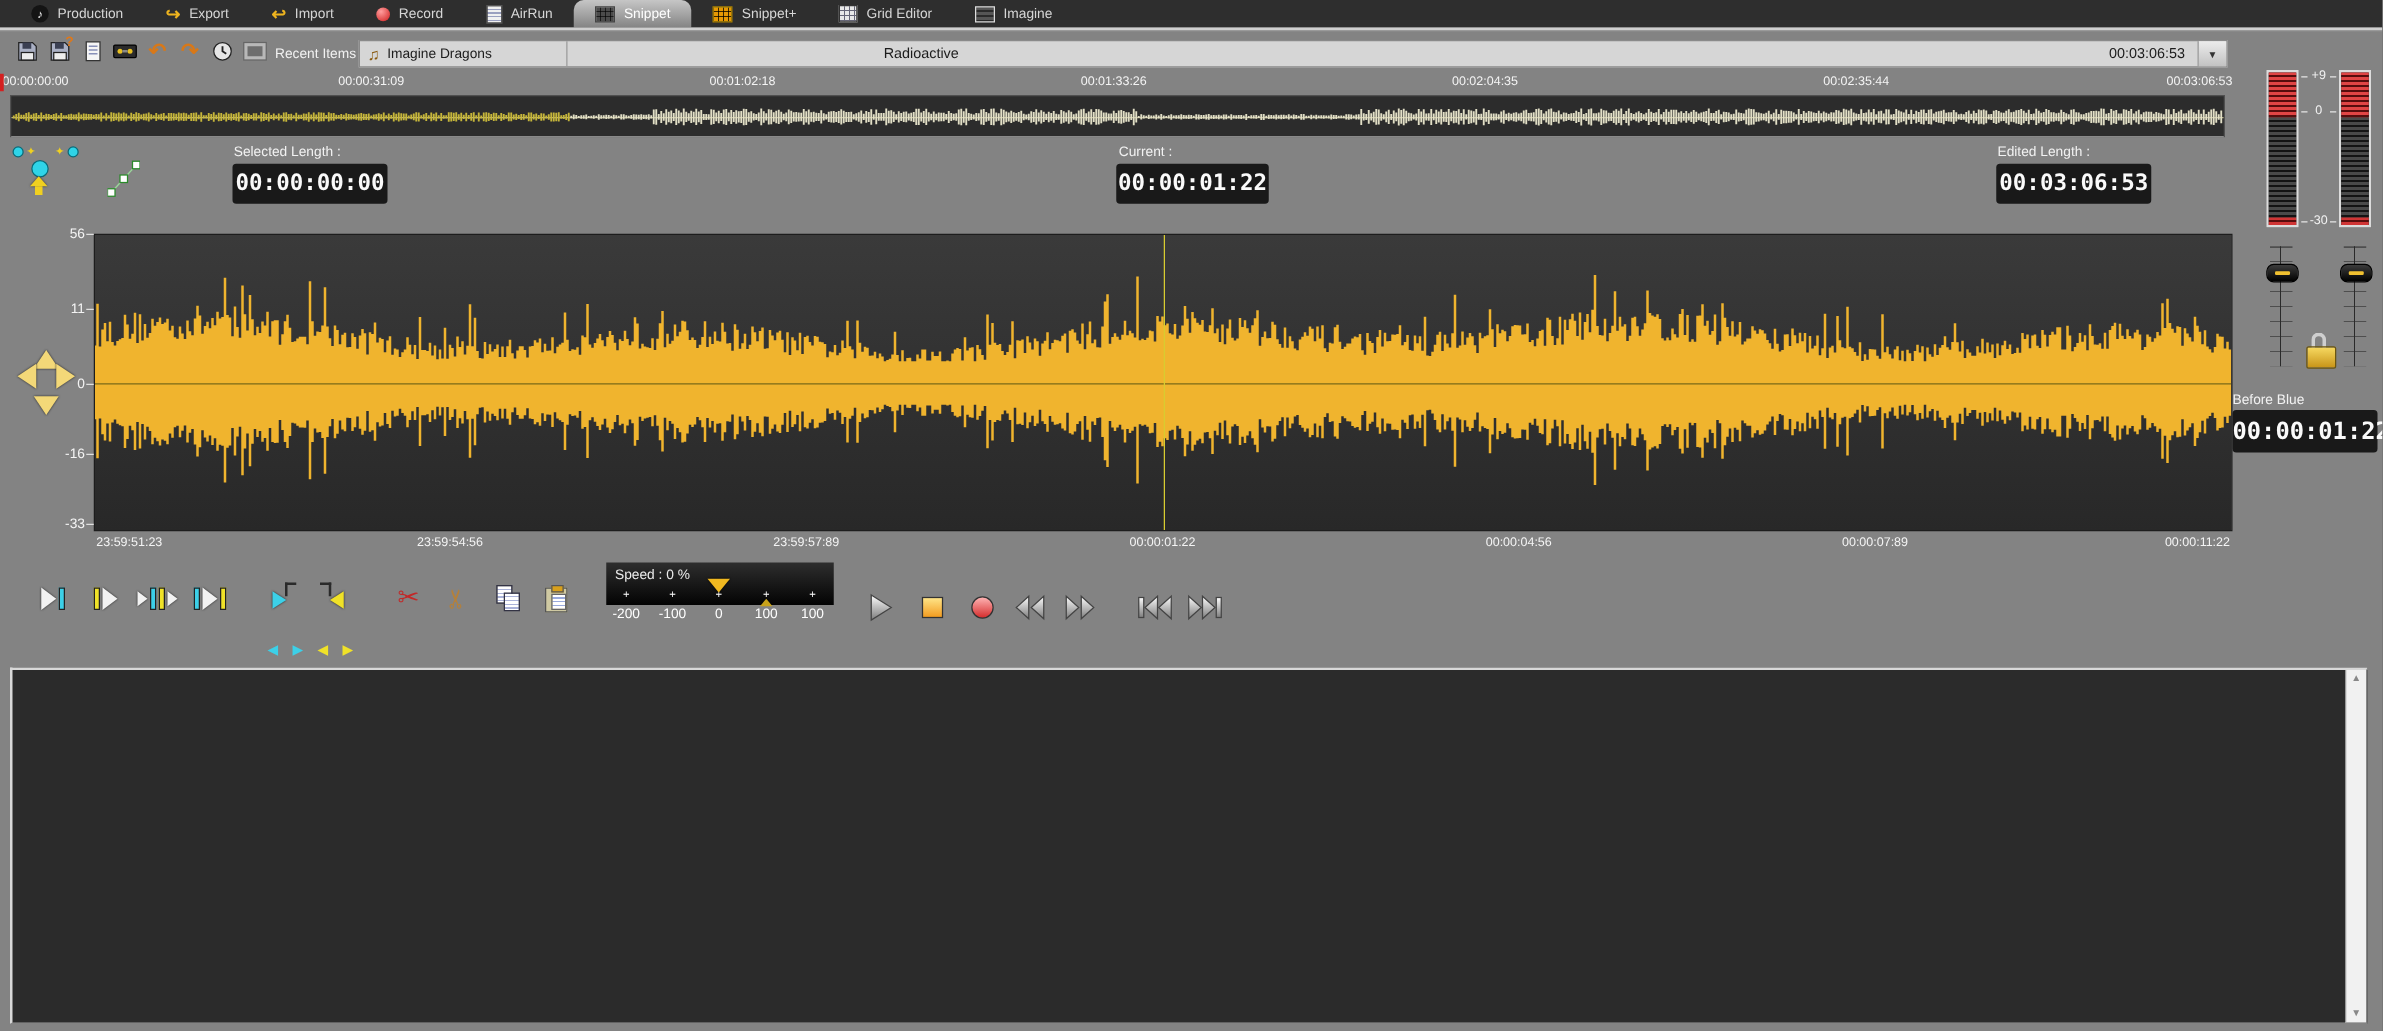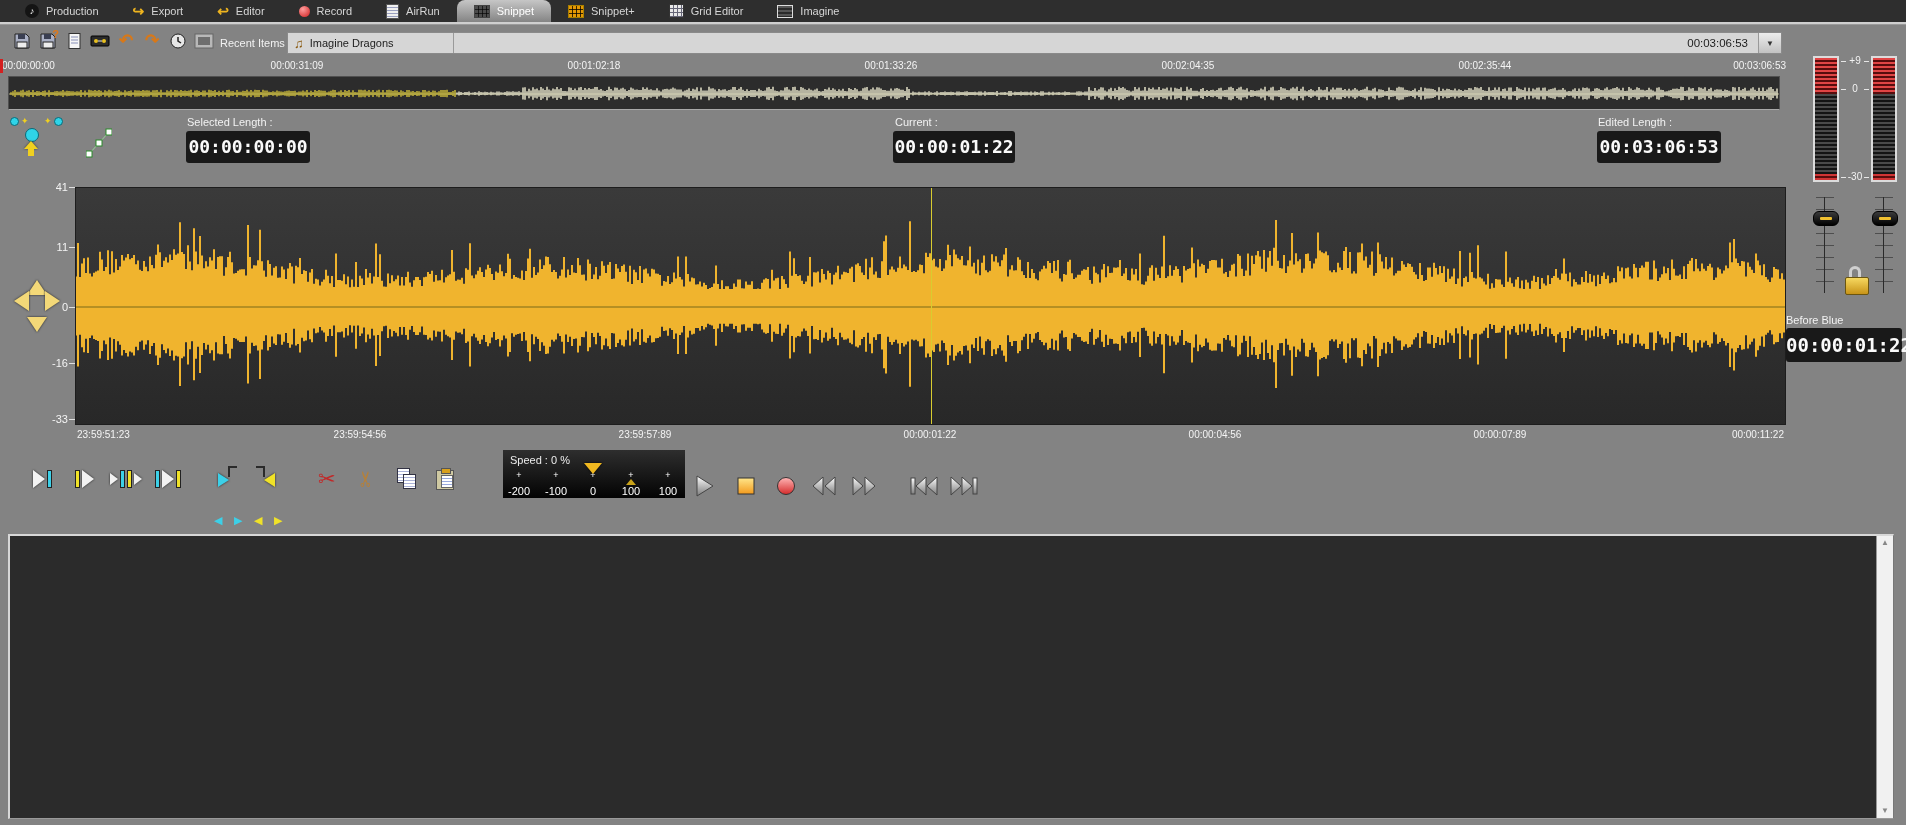--- a/index.html
+++ b/index.html
@@ -93,21 +93,21 @@
   .copyic{position:relative;width:20px;height:22px;}
   .copyic .pg{position:absolute;width:11px;height:13px;border:1px solid #334;background:repeating-linear-gradient(180deg,#fff 0 2px,#aab2d8 2px 3px);}
   .pasteic{position:relative;width:19px;height:22px;}
   .pasteic .board{position:absolute;left:0;top:2px;width:16px;height:18px;background:#cfc9a2;border:1px solid #555;}
   .pasteic .clip{position:absolute;left:5px;top:0;width:8px;height:4px;background:#d8a01c;border:1px solid #555;}
   .pasteic .sheet{position:absolute;left:5px;top:7px;width:10px;height:11px;border:1px solid #666;background:repeating-linear-gradient(180deg,#fff 0 2px,#9ad 2px 3px);}
   .nudge{position:absolute;font-size:11px;line-height:11px;}
   .nc{color:#3cd0e8;} .ny{color:#f0e228;}
 
   
-  .speed{position:absolute;left:503px;top:450px;width:182px;height:48px;background:linear-gradient(180deg,#2e2e2e,#030303);}
+  .speed{position:absolute;left:485px;top:450px;width:182px;height:34px;background:linear-gradient(180deg,#2e2e2e,#030303);}
   .speed .slabel{position:absolute;left:7px;top:4px;font-size:11px;color:#ececec;}
   .speed .ptick{position:absolute;top:20px;font-size:9px;color:#fff;transform:translateX(-50%);}
   .speed .snum{position:absolute;top:35px;font-size:11px;color:#fff;transform:translateX(-50%);}
   .speed .bigtri{position:absolute;top:13px;width:0;height:0;border-left:9px solid transparent;border-right:9px solid transparent;border-top:11px solid #f0b820;filter:drop-shadow(0 0 1px #000);}
   .speed .smalltri{position:absolute;top:29px;width:0;height:0;border-left:5px solid transparent;border-right:5px solid transparent;border-bottom:6px solid #c8a21a;}
 
   
   .transport-btn{position:absolute;top:472px;width:32px;height:28px;display:flex;align-items:center;justify-content:center;}
 
   
@@ -158,21 +158,21 @@
     <div class="tab">
       <span class="tnote">♪</span>
       <span>Production</span>
     </div>
     <div class="tab">
       <span class="tglyph yellow-g">↪</span>
       <span>Export</span>
     </div>
     <div class="tab">
       <span class="tglyph yellow-g">↩</span>
-      <span>Editor</span>
+      <span>Import</span>
     </div>
     <div class="tab">
       <span class="red-dot"></span>
       <span>Record</span>
     </div>
     <div class="tab">
       <span class="mini-doc"></span>
       <span>AirRun</span>
     </div>
     <div class="tab active">
@@ -243,20 +243,23 @@
           <rect x="4" y="4" width="12" height="8" fill="#6e6e6e"></rect>
         </svg>
     </div>
   </div>
   <span class="recent-label">Recent Items :</span>
 
   <div class="trackbar">
     <div class="artist-box">
       <span class="note">♫</span>
       <span>Imagine Dragons</span>
+    </div>
+    <div class="title-box">
+      <span>Radioactive</span>
     </div>
     <div class="time-box">
       <span>00:03:06:53</span>
     </div>
     <div class="dropdown-btn">
       <span>▼</span>
     </div>
   </div>
 
   <div class="ruler">
@@ -310,21 +313,21 @@
   <div class="lcd" style="left:1597px;top:131px;width:124px">00:03:06:53</div>
 
   <div class="wavepanel">
     <svg id="wave-main" width="1709" height="236">
       <path class="wave-path" d="M0 88.4V147.4M2 55.0V178.5M4 89.1V146.8M6 75.6V159.3M8 70.3V164.3M10 84.9V150.7M12 69.4V165.1M14 85.6V150.0M16 88.4V147.5M18 84.7V150.9M20 83.4V152.1M22 82.4V153.0M24 63.8V170.4M26 71.6V163.1M28 82.9V152.6M30 79.0V156.2M32 62.2V171.9M34 86.3V149.5M36 63.3V170.8M38 84.4V151.1M40 71.1V163.5M42 82.1V153.3M44 78.4V156.8M46 66.9V167.4M48 72.6V162.1M50 69.6V164.9M52 65.9V168.4M54 71.2V163.5M56 70.0V164.6M58 67.0V167.4M60 76.3V158.7M62 72.6V162.2M64 81.7V153.7M66 82.9V152.6M68 73.1V161.7M70 78.7V156.5M72 83.2V152.3M74 68.4V166.0M76 77.0V158.1M78 80.2V155.1M80 66.7V167.6M82 56.5V177.1M84 64.3V169.8M86 79.0V156.2M88 72.8V162.0M90 69.3V165.2M92 74.5V160.4M94 66.4V167.9M96 72.1V162.6M98 61.3V172.6M100 66.7V167.7M102 65.6V168.6M104 34.2V197.9M106 63.9V170.2M108 65.9V168.4M110 81.0V154.3M112 57.2V176.4M114 73.6V161.2M116 82.2V153.3M118 40.3V192.2M120 63.4V170.7M122 76.3V158.7M124 48.0V185.0M126 67.4V167.0M128 80.2V155.1M130 73.3V161.5M132 78.4V156.8M134 69.2V165.3M136 72.4V162.3M138 61.3V172.6M140 81.1V154.3M142 68.9V165.6M144 68.2V166.3M146 68.2V166.2M148 87.8V148.0M150 79.3V155.9M152 68.9V165.6M154 63.7V170.4M156 74.2V160.7M158 85.6V150.1M160 84.9V150.7M162 82.8V152.6M164 81.4V153.9M166 81.3V154.0M168 81.3V154.1M170 87.4V148.4M172 36.9V195.4M174 69.0V165.5M176 80.5V154.8M178 77.2V157.9M180 77.6V157.5M182 72.3V162.4M184 41.7V190.9M186 73.2V161.6M188 82.5V152.9M190 88.7V147.2M192 72.3V162.5M194 76.0V158.9M196 87.4V148.4M198 79.8V155.5M200 78.2V157.0M202 89.8V146.2M204 89.6V146.4M206 78.5V156.7M208 81.6V153.8M210 90.9V145.1M212 80.4V154.9M214 75.1V159.8M216 78.6V156.6M218 95.5V140.8M220 77.8V157.4M222 79.2V156.1M224 70.0V164.6M226 85.9V149.8M228 82.2V153.2M230 83.1V152.4M232 93.8V142.4M234 84.4V151.2M236 81.0V154.3M238 95.8V140.6M240 90.8V145.2M242 91.6V144.5M244 97.6V138.9M246 93.8V142.4M248 91.5V144.6M250 81.7V153.7M252 87.8V148.0M254 95.3V141.0M256 88.0V147.9M258 99.1V137.5M260 65.6V168.7M262 91.9V144.2M264 91.9V144.2M266 92.7V143.4M268 86.2V149.5M270 96.3V140.1M272 88.4V147.4M274 99.3V137.3M276 91.6V144.4M278 98.8V137.8M280 74.1V160.7M282 99.0V137.6M284 87.8V148.0M286 90.4V145.6M288 97.1V139.4M290 81.1V154.3M292 89.5V146.5M294 84.9V150.8M296 95.6V140.8M298 88.5V147.4M300 55.4V178.1M302 88.9V147.0M304 66.2V168.1M306 92.8V143.3M308 98.4V138.2M310 98.8V137.8M312 85.6V150.0M314 95.2V141.2M316 87.3V148.5M318 93.2V143.0M320 91.2V144.8M322 87.6V148.2M324 97.6V138.9M326 89.1V146.8M328 97.6V138.9M330 88.9V147.0M332 83.7V151.8M334 94.5V141.8M336 98.7V137.9M338 92.3V143.9M340 88.9V147.0M342 88.9V147.0M344 91.9V144.2M346 98.0V138.5M348 89.2V146.7M350 88.8V147.1M352 84.1V151.4M354 85.9V149.8M356 82.8V152.6M358 93.8V142.5M360 86.9V148.8M362 92.6V143.5M364 92.3V143.8M366 81.8V153.6M368 94.6V141.7M370 89.3V146.7M372 87.6V148.2M374 86.2V149.5M376 62.0V172.0M378 83.8V151.8M380 92.8V143.4M382 91.4V144.7M384 91.7V144.4M386 89.7V146.2M388 95.7V140.7M390 80.3V155.0M392 81.8V153.6M394 55.2V178.4M396 87.6V148.2M398 90.2V145.8M400 86.4V149.4M402 82.7V152.8M404 79.2V156.0M406 84.1V151.5M408 88.9V147.0M410 81.5V153.9M412 76.7V158.3M414 80.0V155.3M416 86.1V149.6M418 92.1V144.0M420 83.4V152.1M422 84.7V150.9M424 76.6V158.5M426 83.2V152.3M428 88.2V147.6M430 85.1V150.5M432 65.7V168.6M434 70.8V163.9M436 90.7V145.3M438 87.0V148.7M440 89.1V146.8M442 89.8V146.1M444 90.4V145.6M446 82.5V153.0M448 92.0V144.1M450 82.9V152.6M452 70.5V164.1M454 60.7V173.2M456 89.7V146.2M458 79.0V156.2M460 87.0V148.8M462 84.5V151.0M464 71.6V163.1M466 81.0V154.3M468 77.3V157.8M470 68.5V166.0M472 69.1V165.4M474 76.2V158.8M476 83.9V151.7M478 81.9V153.5M480 84.0V151.5M482 90.4V145.6M484 87.7V148.1M486 81.6V153.7M488 69.0V165.5M490 89.5V146.4M492 81.4V153.9M494 87.1V148.7M496 77.1V158.0M498 84.6V151.0M500 85.1V150.6M502 70.1V164.5M504 77.3V157.8M506 86.7V149.0M508 86.4V149.3M510 92.5V143.6M512 71.4V163.3M514 75.7V159.3M516 91.0V145.1M518 86.6V149.1M520 78.9V156.3M522 91.2V144.8M524 87.8V148.0M526 73.2V161.6M528 77.8V157.3M530 85.0V150.6M532 76.8V158.2M534 73.9V161.0M536 90.9V145.1M538 90.6V145.4M540 76.0V159.0M542 80.4V154.9M544 84.1V151.5M546 77.9V157.2M548 76.6V158.4M550 83.7V151.8M552 93.8V142.4M554 77.7V157.5M556 95.9V140.5M558 81.8V153.6M560 84.3V151.3M562 92.1V144.0M564 78.1V157.0M566 95.1V141.2M568 81.6V153.8M570 80.5V154.8M572 85.6V150.1M574 88.4V147.4M576 80.8V154.5M578 81.4V154.0M580 85.4V150.2M582 85.8V149.9M584 87.1V148.7M586 97.8V138.8M588 93.1V143.0M590 93.8V142.4M592 88.0V147.8M594 96.1V140.3M596 94.2V142.1M598 84.4V151.1M600 90.4V145.6M602 68.5V165.9M604 89.0V146.9M606 91.6V144.5M608 98.5V138.1M610 68.4V166.1M612 86.1V149.6M614 93.4V142.8M616 89.4V146.5M618 90.2V145.8M620 96.5V139.9M622 96.3V140.1M624 93.4V142.8M626 98.6V138.0M628 94.7V141.6M630 97.1V139.3M632 101.0V135.7M634 99.9V136.8M636 99.0V137.6M638 95.5V140.9M640 77.4V157.7M642 96.0V140.4M644 101.0V135.7M646 92.2V144.0M648 101.0V135.7M650 98.3V138.2M652 98.2V138.4M654 101.0V135.8M656 101.0V135.7M658 95.5V140.9M660 98.7V137.9M662 91.6V144.5M664 91.6V144.5M666 100.3V136.4M668 100.4V136.3M670 93.4V142.8M672 96.7V139.8M674 96.7V139.7M676 93.2V143.0M678 101.0V135.7M680 101.0V135.7M682 100.4V136.3M684 101.0V135.7M686 94.7V141.6M688 91.5V144.6M690 90.3V145.7M692 91.1V145.0M694 100.4V136.3M696 81.7V153.7M698 92.4V143.7M700 90.2V145.8M702 89.8V146.1M704 101.0V135.7M706 88.0V147.8M708 91.3V144.7M710 95.9V140.5M712 99.8V136.8M714 63.5V170.6M716 87.8V148.0M718 70.3V164.3M720 86.1V149.6M722 87.9V147.9M724 87.2V148.6M726 92.7V143.4M728 96.0V140.4M730 93.5V142.7M732 87.8V148.0M734 69.0V165.5M736 98.5V138.1M738 84.2V151.3M740 84.6V151.0M742 83.6V151.9M744 94.4V141.9M746 80.9V154.5M748 86.0V149.7M750 91.5V144.5M752 82.8V152.7M754 84.9V150.7M756 96.6V139.8M758 86.8V148.9M760 84.5V151.1M762 77.8V157.3M764 91.3V144.8M766 86.4V149.3M768 83.8V151.8M770 84.2V151.4M772 85.0V150.6M774 80.5V154.8M776 78.8V156.3M778 94.1V142.2M780 76.5V158.5M782 75.3V159.6M784 77.9V157.2M786 84.4V151.1M788 86.9V148.9M790 70.8V163.8M792 91.3V144.7M794 79.4V155.8M796 69.2V165.3M798 86.5V149.2M800 83.6V151.9M802 89.7V146.3M804 89.9V146.0M806 73.2V161.6M808 53.2V180.2M810 47.4V185.6M812 87.0V148.8M814 81.5V153.9M816 78.5V156.7M818 81.4V154.0M820 83.7V151.8M822 79.7V155.6M824 68.5V166.0M826 80.2V155.1M828 76.6V158.4M830 78.6V156.6M832 82.0V153.4M834 33.2V198.8M836 84.1V151.4M838 82.9V152.6M840 83.9V151.7M842 82.2V153.3M844 76.4V158.6M846 76.9V158.2M848 85.2V150.4M850 64.7V169.5M852 69.1V165.4M854 65.2V169.0M856 72.2V162.5M858 70.7V163.9M860 78.5V156.6M862 79.5V155.8M864 71.1V163.6M866 83.0V152.5M868 80.4V154.9M870 72.3V162.4M872 56.7V177.0M874 66.9V167.5M876 78.2V156.9M878 61.5V172.5M880 66.6V167.7M882 70.2V164.4M884 71.8V162.9M886 67.9V166.5M888 77.2V157.9M890 77.5V157.6M892 72.2V162.5M894 58.5V175.2M896 78.6V156.6M898 74.8V160.1M900 85.6V150.1M902 71.6V163.1M904 87.3V148.4M906 74.7V160.2M908 67.6V166.8M910 82.2V153.2M912 84.3V151.3M914 82.7V152.7M916 66.3V168.0M918 73.6V161.3M920 68.2V166.3M922 74.6V160.3M924 78.2V157.0M926 72.2V162.6M928 66.6V167.7M930 60.1V173.8M932 88.6V147.3M934 81.5V153.9M936 77.2V157.9M938 82.6V152.9M940 82.3V153.1M942 69.3V165.2M944 71.8V162.9M946 83.3V152.2M948 87.1V148.7M950 90.1V145.8M952 74.0V160.9M954 90.1V145.9M956 80.9V154.5M958 84.9V150.8M960 90.8V145.2M962 92.2V143.9M964 83.6V151.9M966 81.3V154.1M968 77.8V157.3M970 80.5V154.8M972 73.1V161.7M974 75.0V159.9M976 84.9V150.7M978 73.1V161.7M980 82.8V152.6M982 72.1V162.6M984 90.5V145.5M986 93.6V142.6M988 86.1V149.6M990 86.7V149.0M992 73.7V161.2M994 71.7V163.0M996 85.3V150.4M998 91.1V144.9M1000 89.4V146.6M1002 86.7V149.0M1004 86.7V149.1M1006 82.7V152.7M1008 81.2V154.1M1010 81.8V153.6M1012 79.1V156.1M1014 92.1V144.0M1016 95.7V140.7M1018 78.4V156.7M1020 84.7V150.9M1022 86.3V149.4M1024 94.4V141.9M1026 81.6V153.8M1028 76.0V159.0M1030 89.2V146.7M1032 78.2V156.9M1034 84.9V150.7M1036 84.7V150.9M1038 79.5V155.8M1040 79.8V155.5M1042 79.2V156.0M1044 72.1V162.6M1046 88.1V147.7M1048 85.5V150.2M1050 80.0V155.2M1052 91.9V144.2M1054 92.6V143.5M1056 80.4V154.9M1058 86.6V149.1M1060 81.0V154.3M1062 92.5V143.7M1064 65.4V168.9M1066 96.3V140.1M1068 96.7V139.8M1070 93.4V142.8M1072 87.8V148.0M1074 79.8V155.5M1076 77.3V157.8M1078 92.8V143.4M1080 79.7V155.6M1082 86.8V148.9M1084 89.9V146.0M1086 78.6V156.6M1088 47.7V185.3M1090 90.1V145.9M1092 88.3V147.6M1094 77.2V157.8M1096 87.7V148.2M1098 82.0V153.4M1100 78.3V156.8M1102 81.0V154.4M1104 88.1V147.8M1106 94.4V141.9M1108 78.1V157.1M1110 82.6V152.9M1112 80.9V154.4M1114 80.2V155.1M1116 59.4V174.5M1118 75.3V159.6M1120 89.5V146.4M1122 71.4V163.3M1124 78.5V156.7M1126 75.7V159.2M1128 77.0V158.1M1130 85.0V150.6M1132 80.7V154.6M1134 73.0V161.8M1136 71.9V162.8M1138 72.1V162.6M1140 72.3V162.4M1142 79.6V155.6M1144 79.4V155.8M1146 70.8V163.8M1148 85.6V150.1M1150 83.9V151.7M1152 88.9V146.9M1154 82.8V152.6M1156 76.8V158.3M1158 75.7V159.3M1160 88.6V147.3M1162 66.1V168.2M1164 67.8V166.6M1166 80.7V154.7M1168 88.0V147.8M1170 82.5V153.0M1172 65.4V168.9M1174 87.6V148.2M1176 67.7V166.7M1178 75.9V159.1M1180 67.3V167.1M1182 62.9V171.1M1184 68.6V165.9M1186 80.8V154.5M1188 62.0V172.0M1190 83.7V151.8M1192 69.5V165.0M1194 63.1V171.0M1196 77.8V157.3M1198 59.7V174.2M1200 32.0V199.9M1202 72.8V161.9M1204 80.0V155.3M1206 80.4V154.9M1208 66.9V167.5M1210 84.9V150.7M1212 78.3V156.8M1214 72.5V162.2M1216 45.0V187.8M1218 76.6V158.5M1220 65.3V169.0M1222 73.2V161.6M1224 71.3V163.4M1226 84.8V150.8M1228 80.5V154.8M1230 66.1V168.2M1232 65.4V168.8M1234 72.9V161.9M1236 80.5V154.8M1238 75.6V159.4M1240 70.5V164.1M1242 44.4V188.3M1244 62.4V171.6M1246 64.3V169.9M1248 65.3V168.9M1250 63.4V170.7M1252 67.2V167.2M1254 82.6V152.8M1256 84.3V151.3M1258 81.9V153.5M1260 84.2V151.4M1262 74.8V160.1M1264 79.4V155.9M1266 81.9V153.5M1268 63.1V171.0M1270 59.1V174.7M1272 79.9V155.4M1274 64.0V170.2M1276 85.4V150.2M1278 83.3V152.2M1280 85.4V150.3M1282 64.6V169.6M1284 64.3V169.9M1286 55.4V178.2M1288 72.6V162.1M1290 68.6V165.9M1292 79.7V155.5M1294 76.7V158.3M1296 63.5V170.6M1298 87.8V148.0M1300 85.0V150.6M1302 54.6V178.9M1304 66.2V168.1M1306 73.5V161.3M1308 80.6V154.7M1310 68.9V165.6M1312 81.2V154.1M1314 79.5V155.7M1316 69.5V165.0M1318 87.5V148.3M1320 85.2V150.5M1322 82.8V152.6M1324 82.8V152.6M1326 72.9V161.9M1328 76.4V158.6M1330 79.0V156.2M1332 75.3V159.7M1334 76.1V158.9M1336 78.8V156.4M1338 83.9V151.6M1340 86.6V149.2M1342 90.9V145.2M1344 75.0V160.0M1346 86.9V148.8M1348 93.1V143.1M1350 92.0V144.1M1352 79.6V155.6M1354 79.4V155.8M1356 88.8V147.1M1358 74.8V160.1M1360 80.1V155.1M1362 86.6V149.1M1364 78.1V157.0M1366 85.0V150.6M1368 78.3V156.9M1370 94.0V142.2M1372 80.8V154.5M1374 90.8V145.3M1376 88.5V147.4M1378 80.4V154.9M1380 96.1V140.3M1382 90.6V145.5M1384 63.0V171.0M1386 98.4V138.2M1388 90.0V146.0M1390 88.5V147.4M1392 94.0V142.3M1394 64.8V169.4M1396 84.1V151.4M1398 89.8V146.1M1400 90.6V145.4M1402 57.3V176.4M1404 89.3V146.6M1406 90.5V145.5M1408 93.5V142.7M1410 96.6V139.8M1412 85.8V149.9M1414 100.8V135.9M1416 95.3V141.1M1418 99.8V136.9M1420 91.1V145.0M1422 91.4V144.7M1424 91.5V144.6M1426 96.5V139.9M1428 98.9V137.7M1430 63.4V170.7M1432 93.7V142.5M1434 89.4V146.6M1436 95.3V141.1M1438 98.7V137.9M1440 91.6V144.5M1442 89.0V146.9M1444 100.2V136.5M1446 92.6V143.6M1448 101.0V135.7M1450 91.7V144.4M1452 94.5V141.8M1454 100.8V135.9M1456 92.8V143.4M1458 87.7V148.1M1460 93.9V142.4M1462 89.0V146.9M1464 101.0V135.7M1466 90.0V146.0M1468 95.4V141.0M1470 97.4V139.1M1472 87.3V148.5M1474 95.9V140.5M1476 90.1V145.9M1478 87.9V147.9M1480 80.9V154.4M1482 89.8V146.2M1484 91.8V144.3M1486 85.5V150.1M1488 70.5V164.1M1490 85.8V149.9M1492 93.2V143.0M1494 84.5V151.1M1496 98.4V138.2M1498 91.3V144.7M1500 93.9V142.3M1502 96.5V139.9M1504 96.5V139.9M1506 89.0V146.9M1508 94.0V142.2M1510 82.9V152.5M1512 94.7V141.6M1514 85.9V149.8M1516 93.7V142.5M1518 87.5V148.3M1520 98.3V138.2M1522 86.8V149.0M1524 96.1V140.3M1526 88.1V147.8M1528 84.6V151.0M1530 91.1V144.9M1532 87.6V148.2M1534 95.2V141.1M1536 94.3V142.0M1538 90.1V145.9M1540 94.2V142.0M1542 78.3V156.9M1544 83.2V152.3M1546 79.6V155.6M1548 90.6V145.4M1550 80.3V155.0M1552 79.6V155.6M1554 88.6V147.3M1556 90.4V145.6M1558 76.0V159.0M1560 79.8V155.4M1562 89.2V146.7M1564 79.9V155.4M1566 77.4V157.7M1568 79.5V155.7M1570 73.7V161.1M1572 73.8V161.1M1574 91.5V144.6M1576 91.6V144.5M1578 72.5V162.2M1580 80.4V154.9M1582 93.0V143.2M1584 89.5V146.4M1586 86.3V149.4M1588 78.4V156.7M1590 85.3V150.4M1592 80.1V155.2M1594 92.1V144.0M1596 71.4V163.3M1598 80.7V154.6M1600 87.6V148.2M1602 87.8V148.0M1604 86.6V149.1M1606 90.9V145.1M1608 78.2V157.0M1610 90.9V145.1M1612 75.9V159.1M1614 72.8V162.0M1616 70.1V164.5M1618 83.2V152.3M1620 71.0V163.6M1622 80.6V154.7M1624 83.2V152.3M1626 75.4V159.6M1628 80.7V154.6M1630 82.8V152.7M1632 78.0V157.1M1634 75.7V159.3M1636 79.6V155.6M1638 91.9V144.2M1640 89.5V146.5M1642 79.6V155.7M1644 81.3V154.1M1646 85.4V150.3M1648 82.5V152.9M1650 77.6V157.5M1652 80.3V155.0M1654 54.6V178.9M1656 74.3V160.6M1658 50.9V182.4M1660 70.4V164.2M1662 74.9V160.1M1664 78.1V157.0M1666 73.0V161.8M1668 73.5V161.3M1670 88.5V147.3M1672 74.5V160.4M1674 78.8V156.4M1676 81.7V153.7M1678 85.1V150.6M1680 65.4V168.8M1682 72.5V162.3M1684 77.3V157.8M1686 87.3V148.5M1688 76.2V158.8M1690 89.1V146.8M1692 91.4V144.7M1694 94.0V142.2M1696 89.5V146.4M1698 78.9V156.3M1700 81.1V154.3M1702 81.4V153.9M1704 90.7V145.3M1706 85.3V150.3M1708 91.6V144.5" stroke-width="2" fill="none" stroke="#f0b42e"></path>
       <line x1="0" y1="119" x2="1709" y2="119" stroke="#7a6a18" stroke-width="1"></line>
     </svg>
     <div class="playhead"></div>
   </div>
 
-  <span class="ylab" style="left:34px;top:181px">41</span>
+  <span class="ylab" style="left:34px;top:181px">56</span>
   <span class="ylab" style="left:34px;top:241px">11</span>
   <span class="ylab" style="left:34px;top:301px">0</span>
   <span class="ylab" style="left:34px;top:357px">-16</span>
   <span class="ylab" style="left:34px;top:413px">-33</span>
   <div class="ytick" style="top:187px"></div>
   <div class="ytick" style="top:247px"></div>
   <div class="ytick" style="top:307px"></div>
   <div class="ytick" style="top:363px"></div>
   <div class="ytick" style="top:419px"></div>
 

